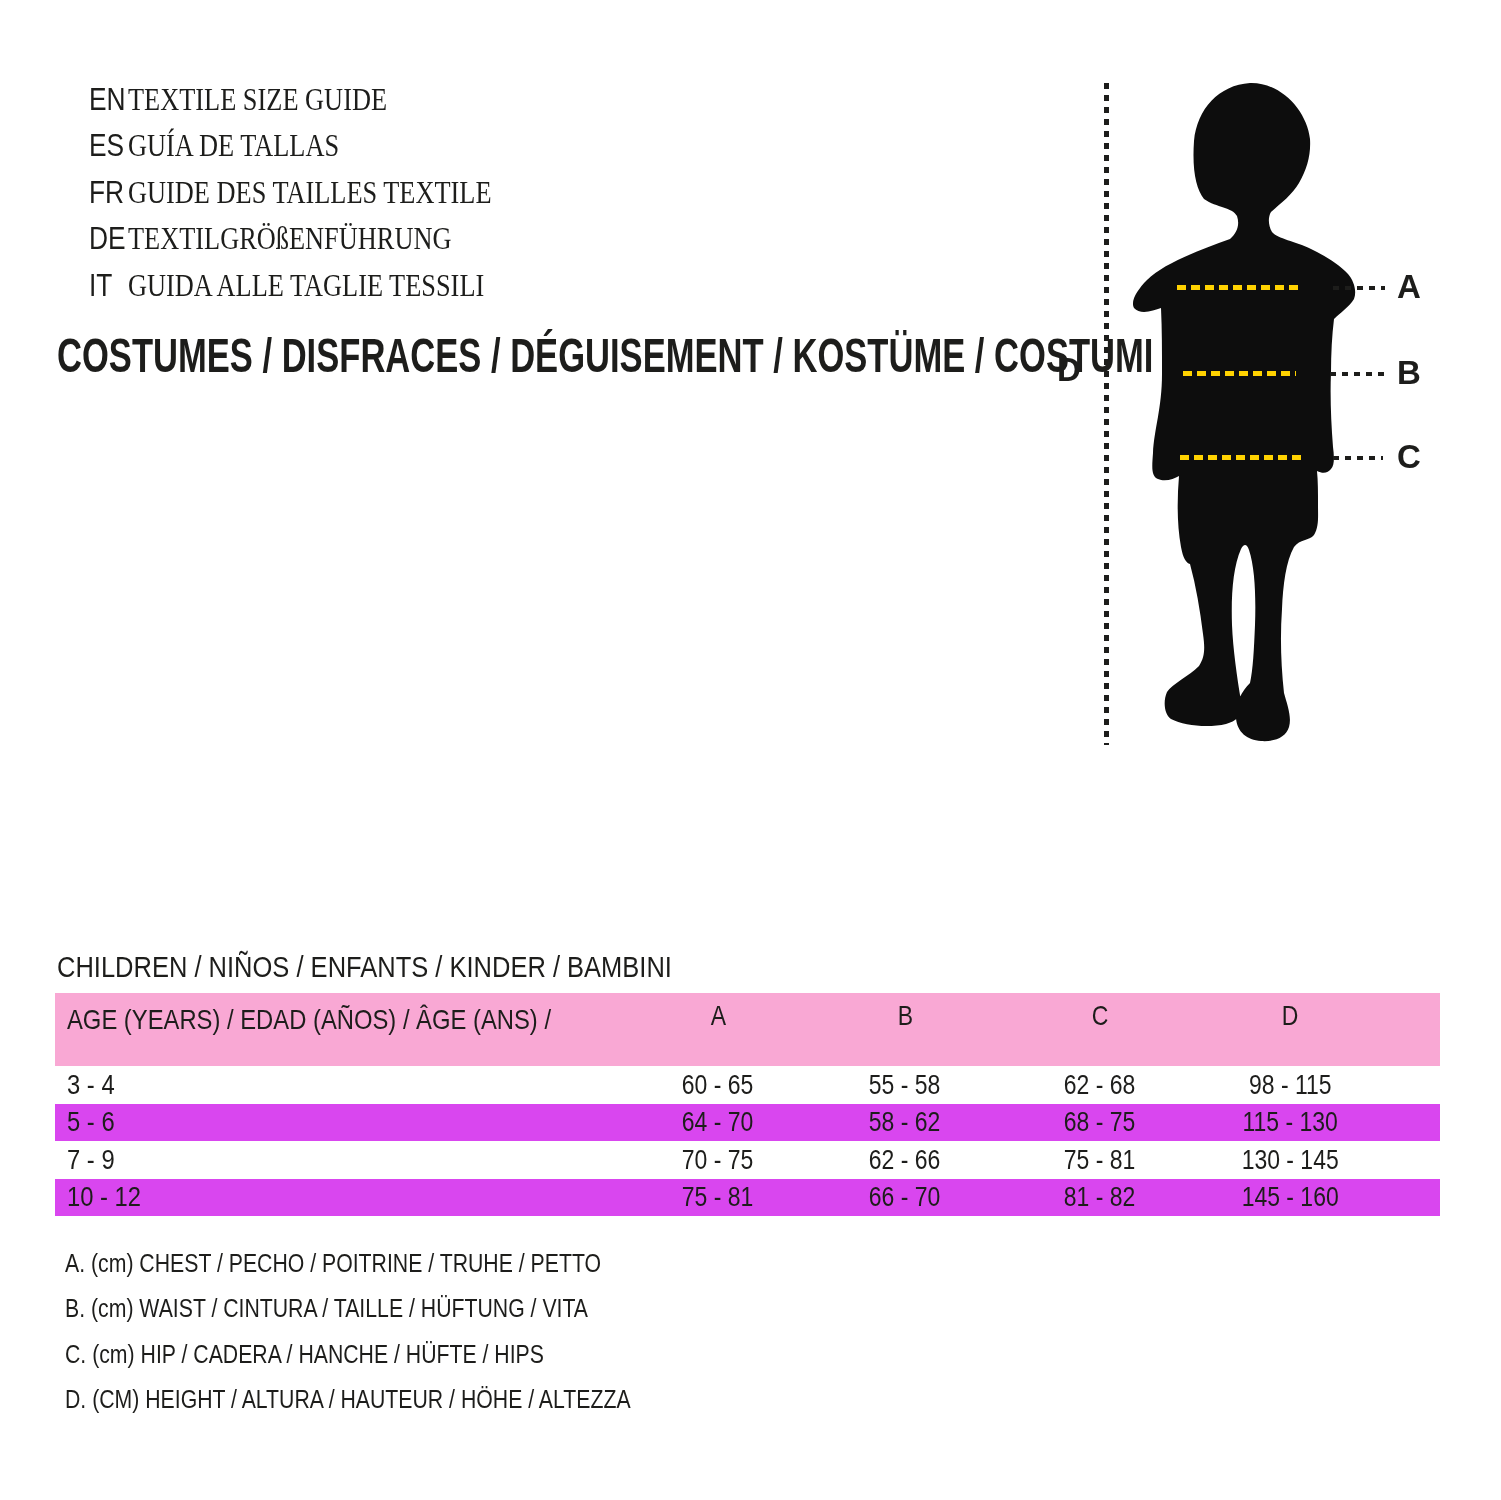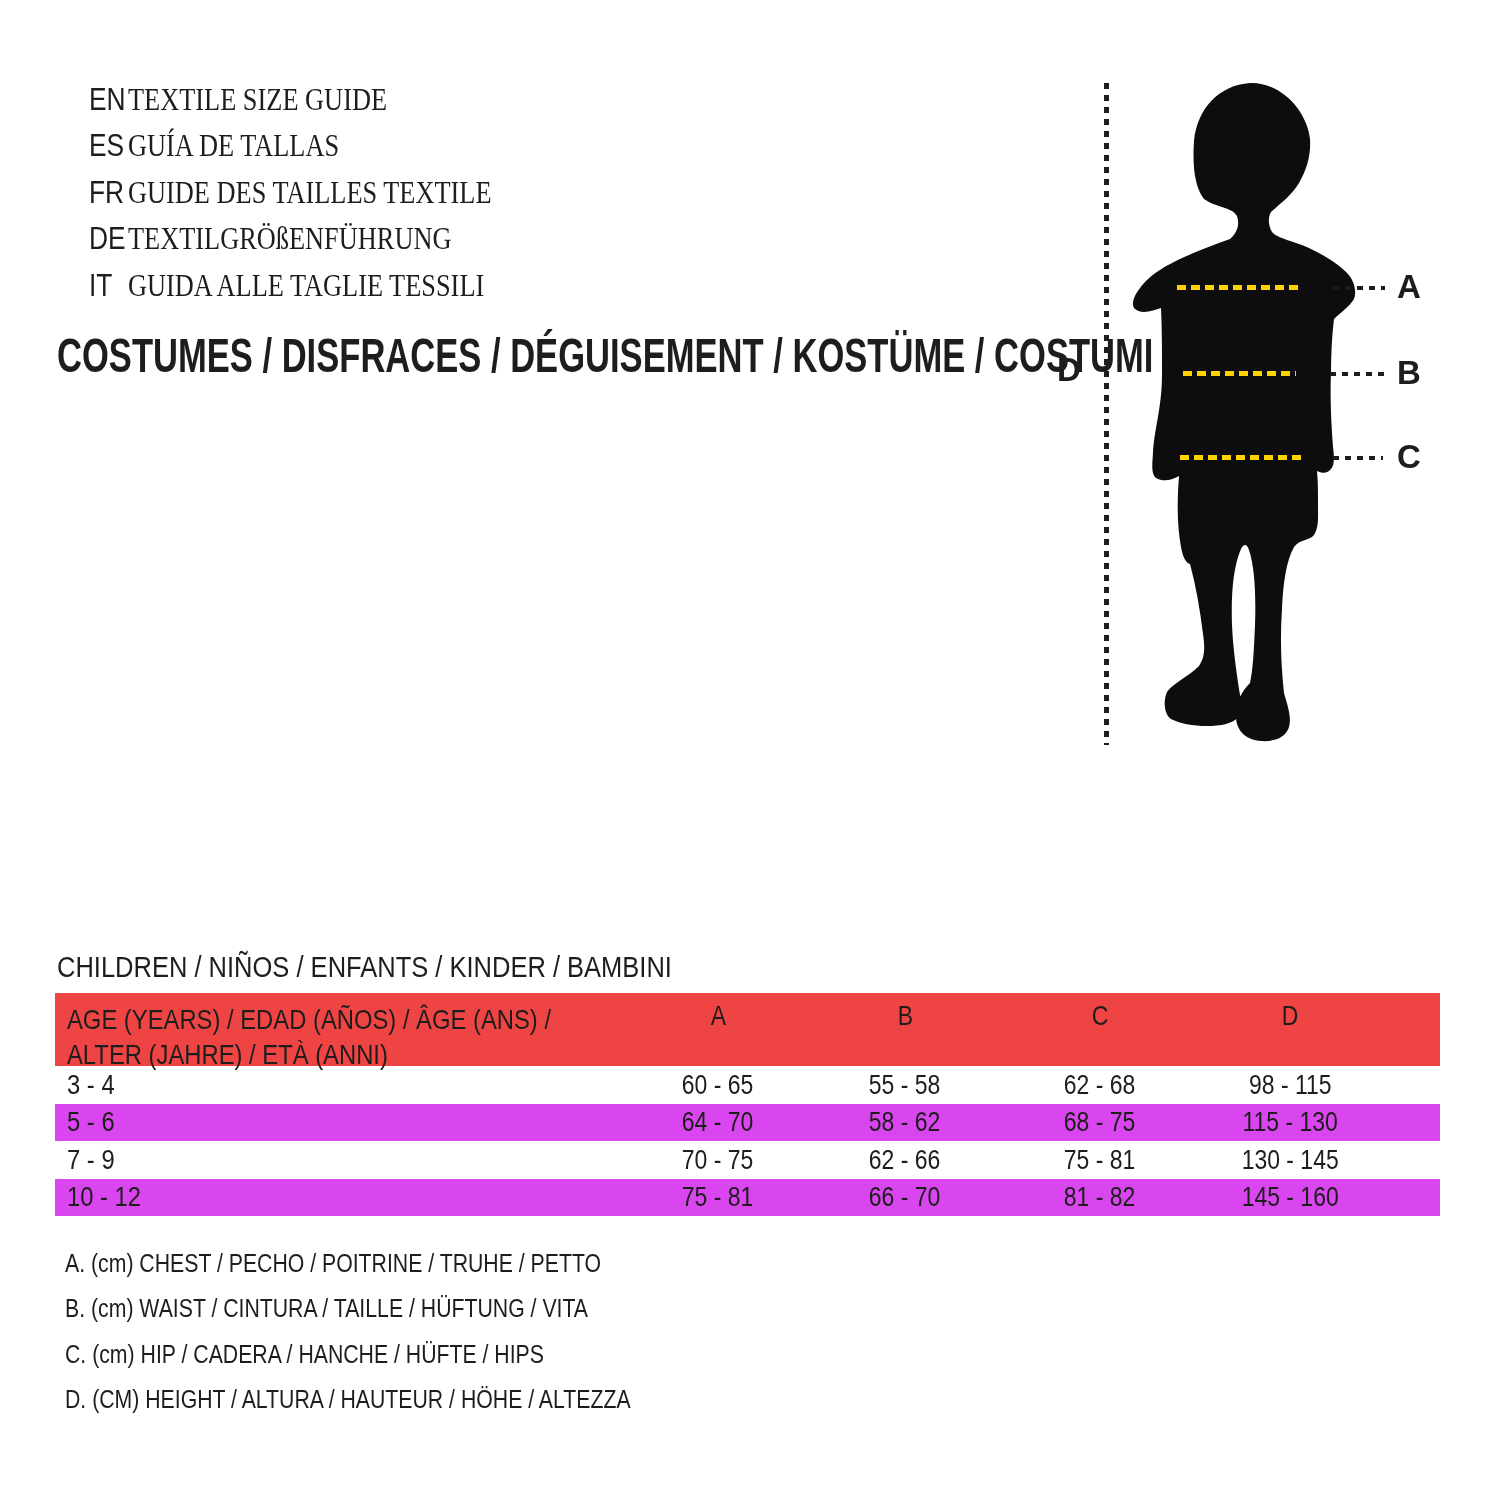--- a/index.html
+++ b/index.html
@@ -36,21 +36,21 @@
     background:repeating-linear-gradient(to right,#1d1d1b 0 6px,transparent 6px 12px);
   }
   .fig-label {
     position:absolute; width:44px; font-size:33px; font-weight:bold;
     text-align:center; line-height:1;
   }
 
   
   .tbl-title { position:absolute; left:57px; top:945px; font-size:30px; line-height:1;margin-top:7px; }
   .tbl { position:absolute; left:55px; top:993px; width:1385px; height:223px; font-size:28px; }
-  .thead { position:absolute; left:0; top:0; width:100%; height:73px; background:#ef4444; }
+  .thead { position:absolute; left:0; top:0; width:100%; height:73px; background:#f9a8d4; }
   .age-h { position:absolute; left:12px; top:9px; line-height:35px; }
   .colh  { position:absolute; top:9px; width:140px; text-align:center; line-height:1; }
   .trow  { position:absolute; left:0; width:100%; height:37.5px; }
   .trow.alt { background:#d946ef; }
   .age-c { position:absolute; left:12px; top:50%; transform:translateY(-50%); line-height:1; }
   .val   { position:absolute; top:50%; margin-top:-14px; width:140px; text-align:center; line-height:28px; }
   .c-a { left:593px; } .c-b { left:780px; } .c-c { left:975px; } .c-d { left:1165px; }
 
   
   .leg-row { position:absolute; left:65px; font-size:25px; line-height:1; }
@@ -154,21 +154,20 @@
   <div class="fig-label" style="left:1045px; top:353px; width:48px;">D</div>
 
   <div class="tbl-title">
     <span class="cond">CHILDREN / NIÑOS / ENFANTS / KINDER / BAMBINI</span>
   </div>
 
   <div class="tbl">
     <div class="thead">
       <div class="age-h">
         <div><span class="cond">AGE (YEARS) / EDAD (AÑOS) / ÂGE (ANS) /</span></div>
-        <div><span class="cond">ALTER (JAHRE) / ETÀ (ANNI)</span></div>
       </div>
       <div class="colh c-a"><span class="cond-c">A</span></div>
       <div class="colh c-b"><span class="cond-c">B</span></div>
       <div class="colh c-c"><span class="cond-c">C</span></div>
       <div class="colh c-d"><span class="cond-c">D</span></div>
     </div>
 
     <div class="trow" style="top:73px;">
       <div class="age-c"><span class="cond">3 - 4</span></div>
       <div class="val c-a"><span class="cond-c">60 - 65</span></div>

